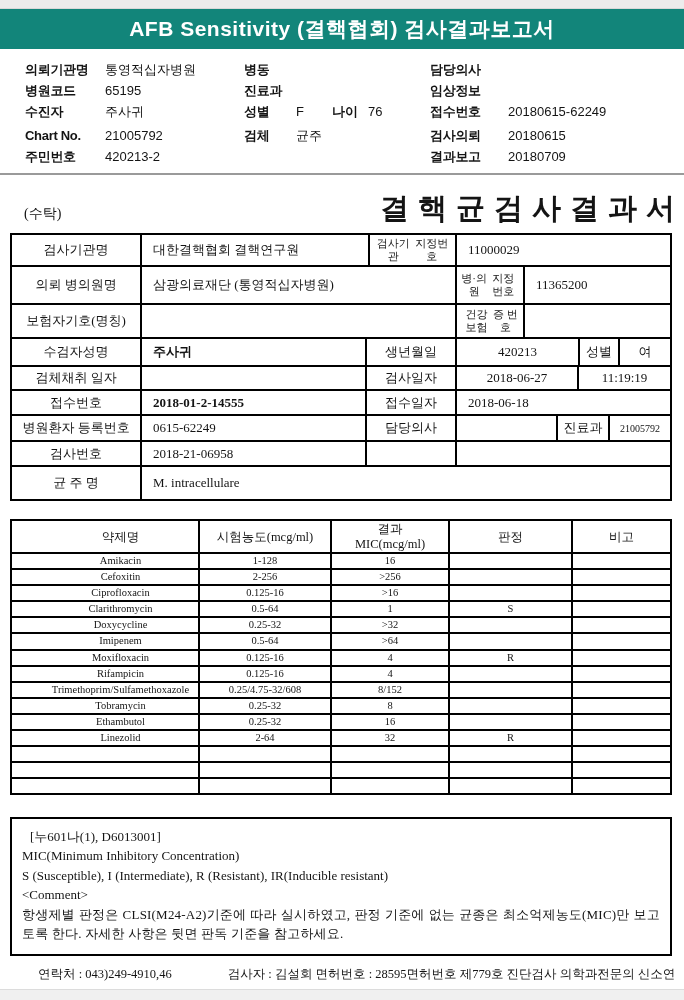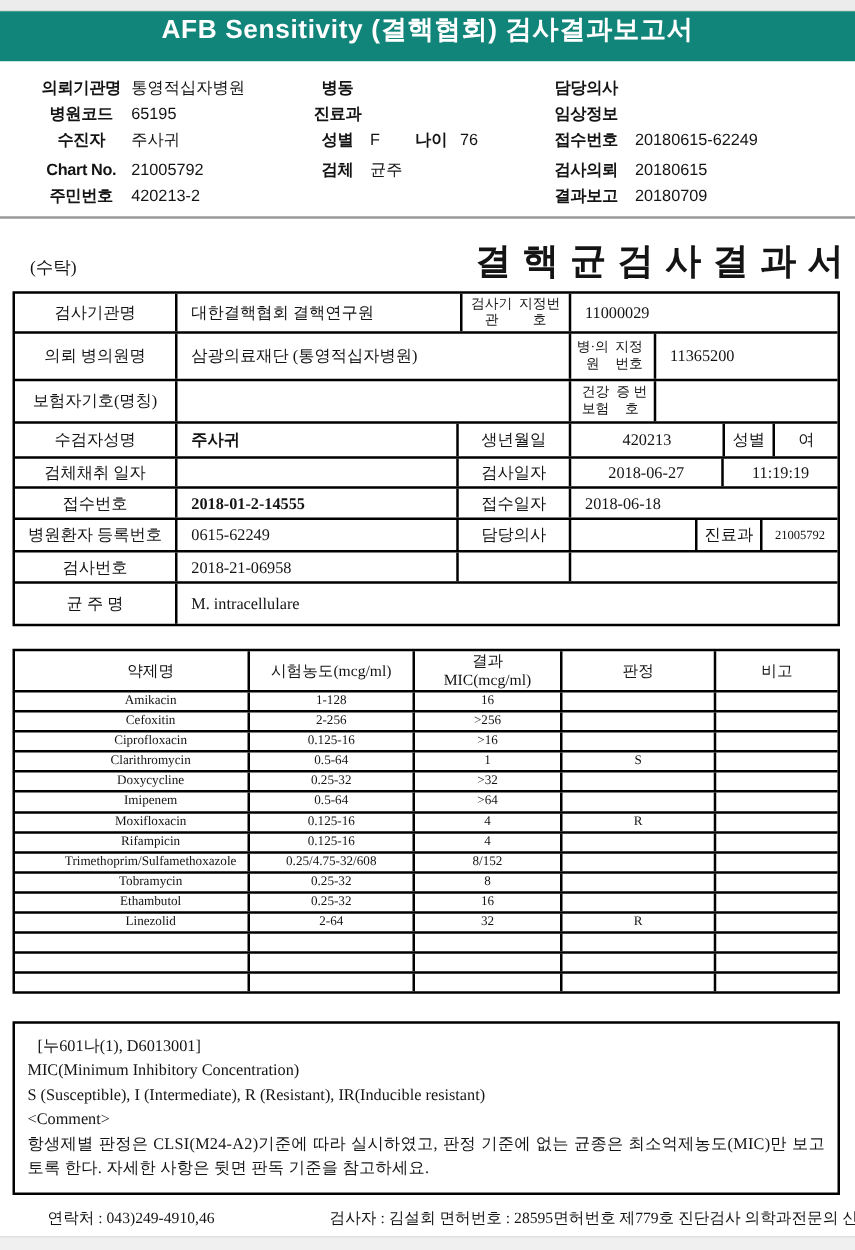--- a/index.html
+++ b/index.html
@@ -1,27 +1,27 @@
 <!DOCTYPE html>
 <html><head>
 <meta charset="utf-8">
 <style>
   * { box-sizing: border-box; margin: 0; padding: 0; }
   html, body { width: 684px; height: 1000px; overflow: hidden; }
   body { background: #ffffff; color: #141414; font-family: "Liberation Sans", sans-serif; position: relative; }
 
   .top-strip { height: 9px; background: #ececec; border-bottom: 1px solid #d9d9d9; }
-  .banner { height: 40px; background: #12857a; color: #fff; display: flex; align-items: flex-start; justify-content: center; font-weight: bold; font-size: 21px; letter-spacing: .5px; }
+  .banner { height: 40px; background: #12857a; color: #fff; display: flex; align-items: center; justify-content: center; font-weight: bold; font-size: 21px; letter-spacing: .5px; }
 
   
   .patient { display: flex; padding: 10px 0 0 25px; }
   .pcol1 { width: 207px; }
   .pcol2 { width: 198px; }
   .pcol3 { flex: 1; }
-  .prow { display: flex; align-items: center; height: 21px; font-size: 13px; white-space: nowrap; text-align: center; }
+  .prow { display: flex; align-items: center; height: 21px; font-size: 13px; white-space: nowrap; }
   .gap-top { margin-top: 3px; }
   .plabel { font-weight: bold; letter-spacing: -.3px; }
   .pcol1 .plabel { width: 80px; }
   .pcol2 .plabel { width: 52px; margin-left: 12px; }
   .pcol3 .plabel { width: 78px; }
   .plabel2 { font-weight: bold; margin-left: 28px; margin-right: 10px; }
   .pvalue { font-size: 13px; }
 
   .divider { margin-top: 6px; border-top: 2px solid #9a9a9a; }
 
@@ -49,21 +49,21 @@
   .dhead .dcell { min-height: 30px; font-size: 12.5px; }
   .c1 { width: 188px; padding-left: 33px; } .c2 { width: 132px; } .c3 { width: 118px; } .c4 { width: 123px; text-align: center; }
 
   
   .comment { margin: 22px 12px 0 10px; border: 2px solid #000; padding: 8px 10px 10px 10px; font-family: "Liberation Serif", serif; font-size: 13px; line-height: 1.5; min-height: 138px; }
   .comment .tagline { padding-left: 8px; }
   .comment .para { text-align: justify; letter-spacing: .2px; }
 
   
   .footer { display: flex; margin-top: 10px; padding: 0 14px 0 38px; font-family: "Liberation Serif", serif; font-size: 12.5px; white-space: nowrap; }
-  .footer .f-mid { margin-left: 92px; }
+  .footer .f-mid { margin-left: 56px; }
   .footer .f-right { margin-left: auto; }
 
   .bottom-strip { position: absolute; left: 0; bottom: 0; width: 100%; height: 11px; background: #f0f0f0; border-top: 1px solid #dcdcdc; }
 </style>
 </head>
 <body>
 
 <div class="top-strip"></div>
 
 <div class="banner">

